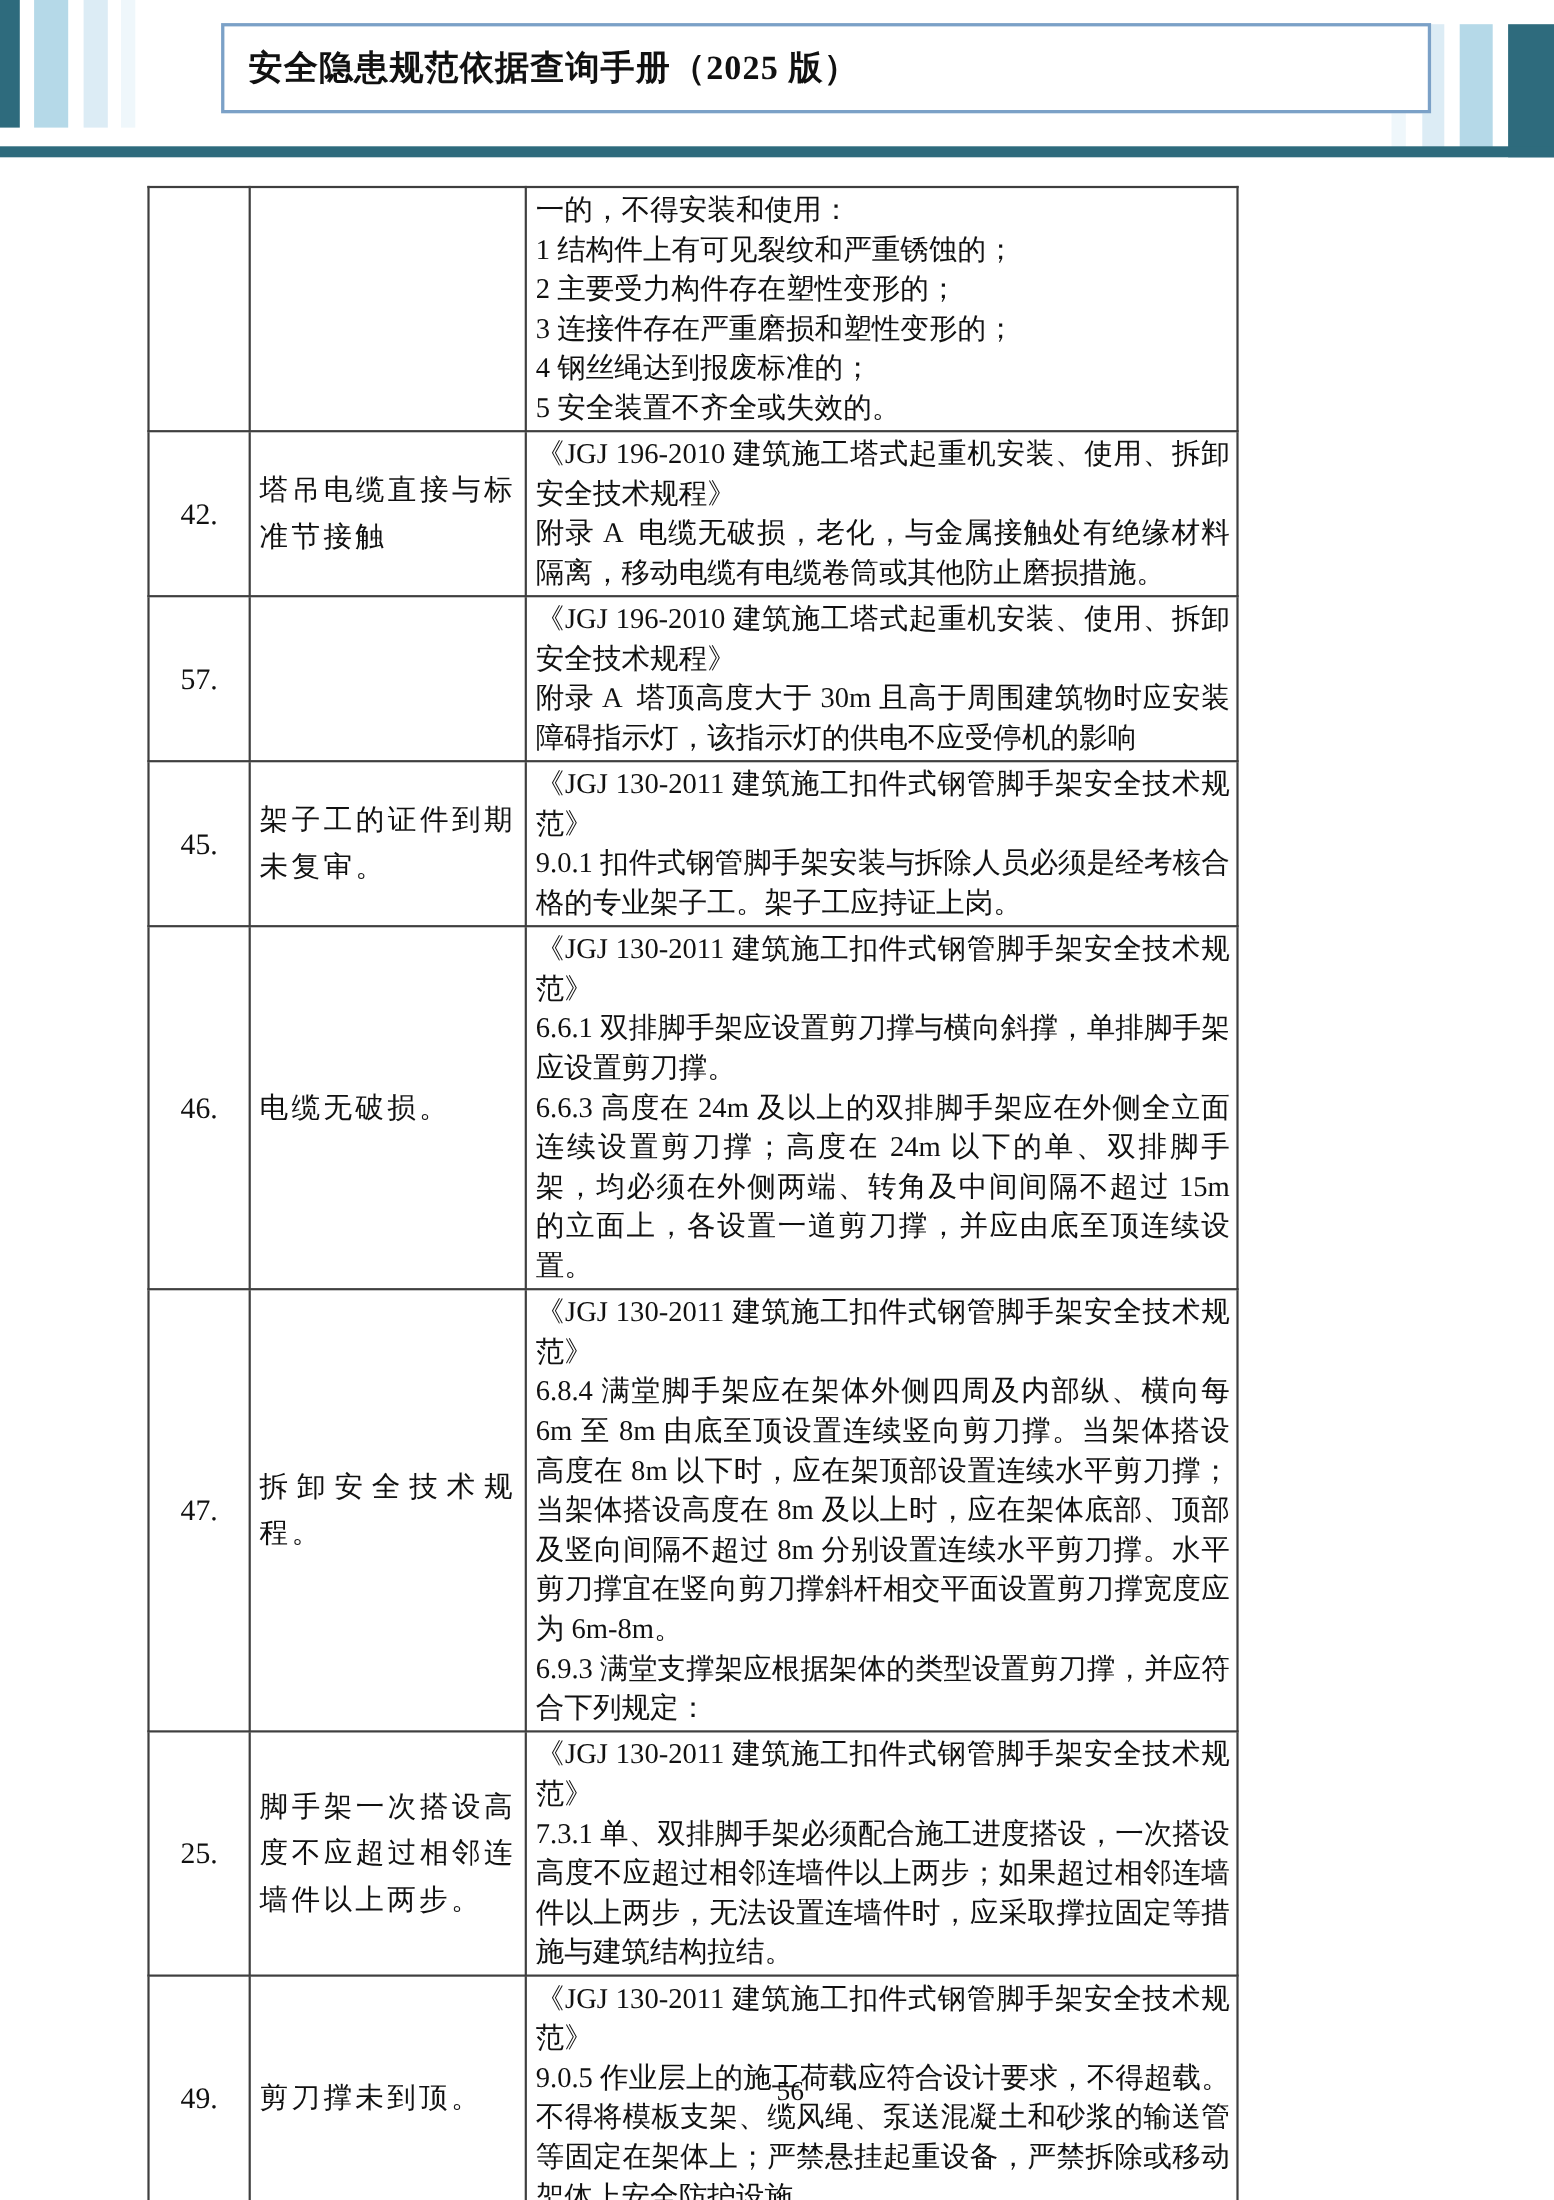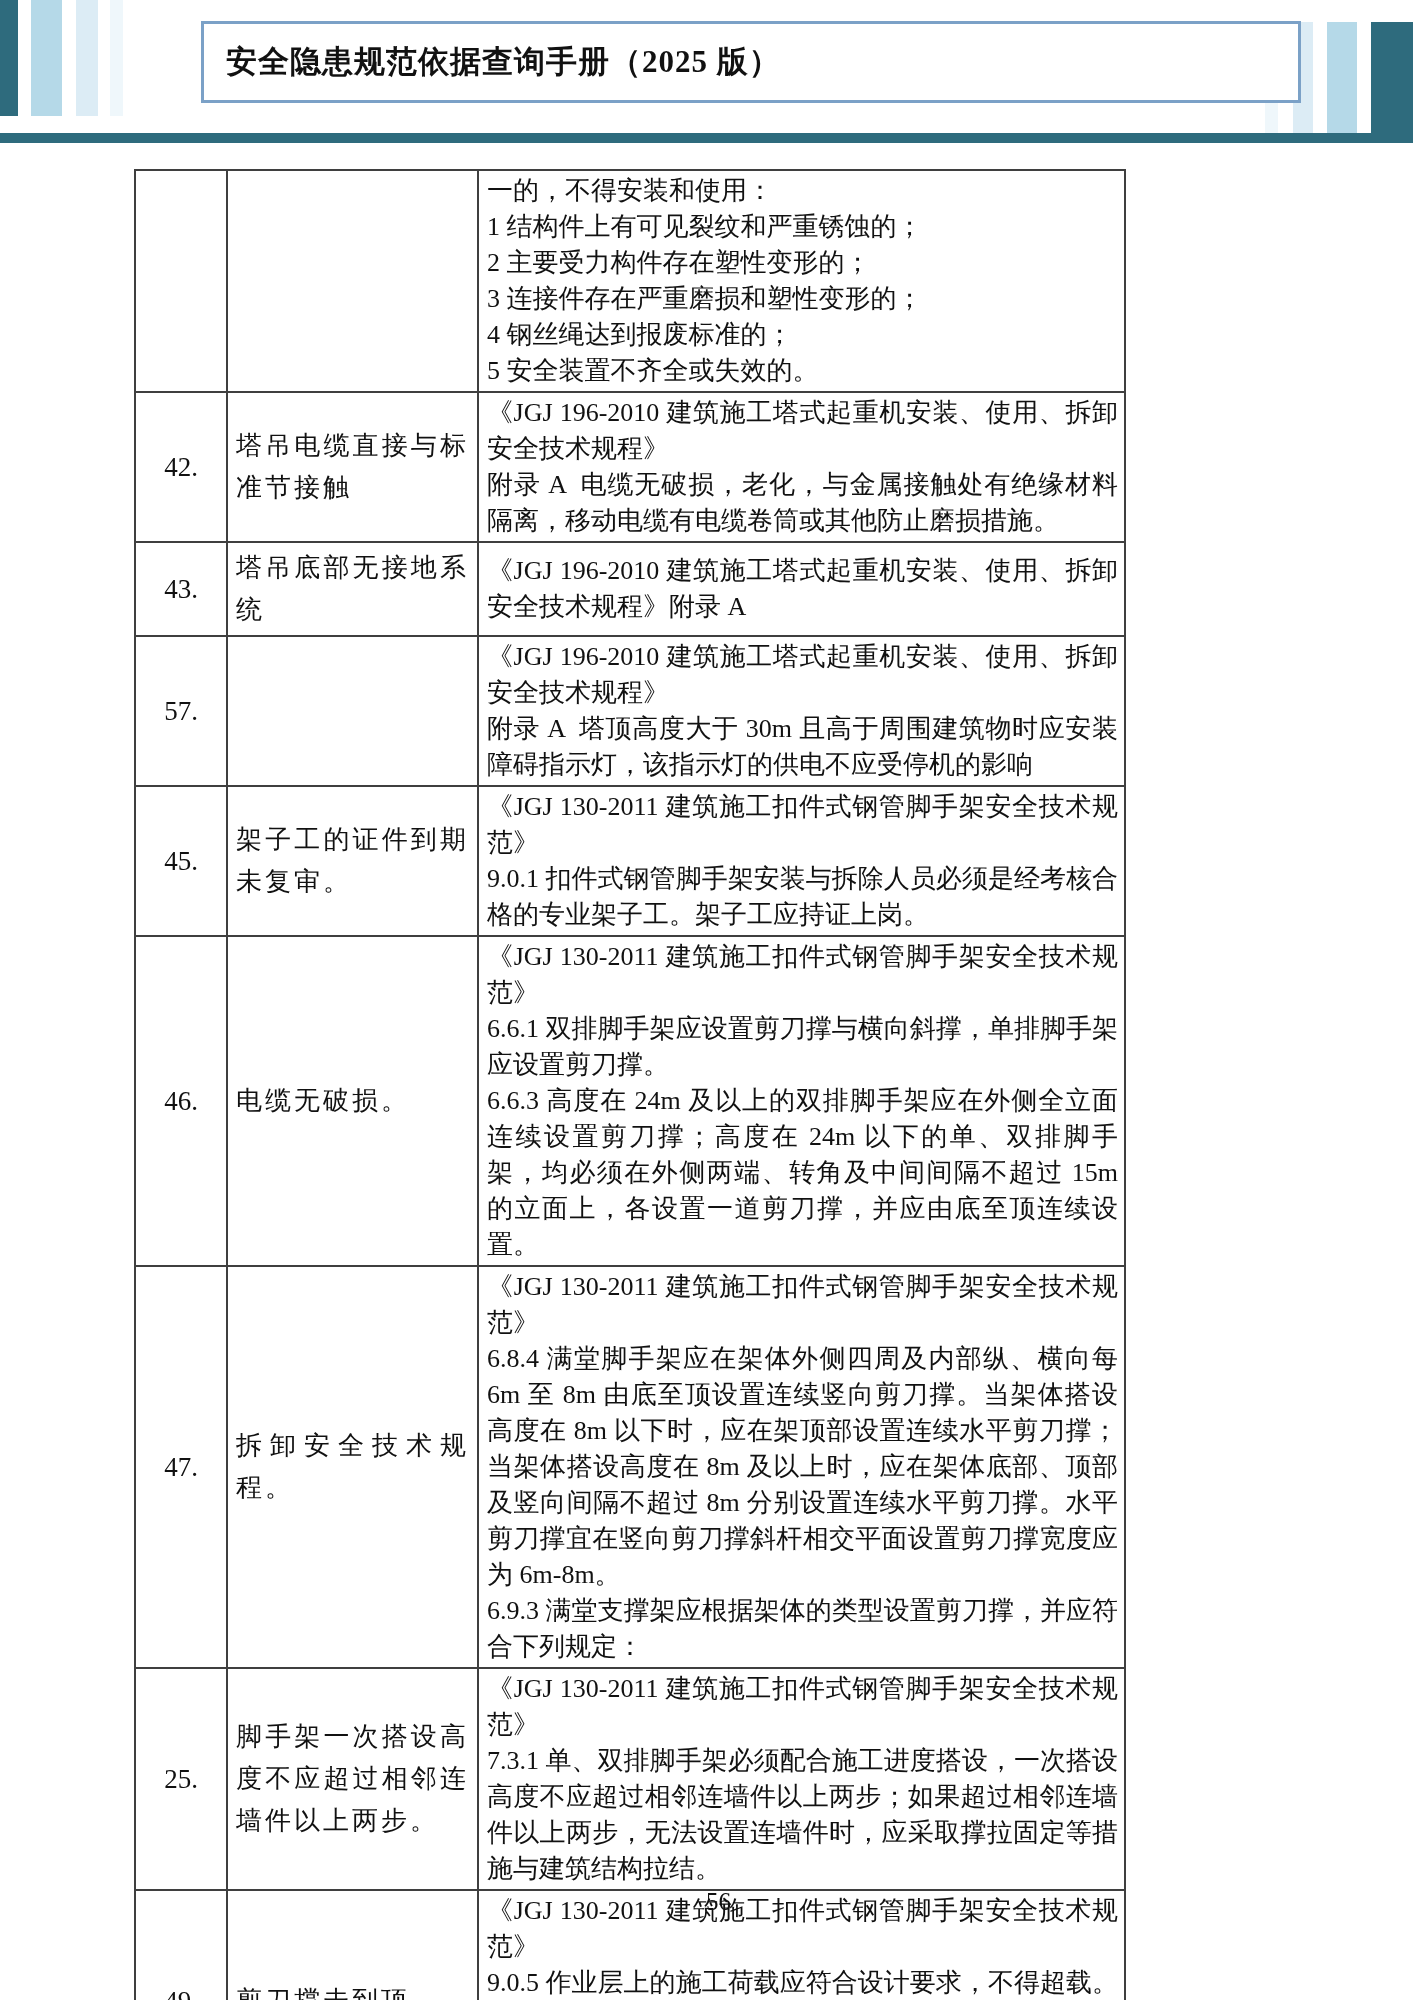--- a/index.html
+++ b/index.html
@@ -101,25 +101,20 @@
 4 钢丝绳达到报废标准的；
 5 安全装置不齐全或失效的。</td>
     </tr>
         <tr>
       <td class="c-no">42.</td>
       <td class="c-hazard">塔吊电缆直接与标准节接触</td>
       <td class="c-basis">《JGJ 196-2010 建筑施工塔式起重机安装、使用、拆卸安全技术规程》
 附录 A  电缆无破损，老化，与金属接触处有绝缘材料隔离，移动电缆有电缆卷筒或其他防止磨损措施。</td>
     </tr>
         <tr>
-      <td class="c-no">43.</td>
-      <td class="c-hazard">塔吊底部无接地系统</td>
-      <td class="c-basis">《JGJ 196-2010 建筑施工塔式起重机安装、使用、拆卸安全技术规程》附录 A</td>
-    </tr>
-        <tr>
       <td class="c-no">57.</td>
       <td class="c-hazard"></td>
       <td class="c-basis">《JGJ 196-2010 建筑施工塔式起重机安装、使用、拆卸安全技术规程》
 附录 A  塔顶高度大于 30m 且高于周围建筑物时应安装障碍指示灯，该指示灯的供电不应受停机的影响</td>
     </tr>
         <tr>
       <td class="c-no">45.</td>
       <td class="c-hazard">架子工的证件到期未复审。</td>
       <td class="c-basis">《JGJ 130-2011 建筑施工扣件式钢管脚手架安全技术规范》
 9.0.1 扣件式钢管脚手架安装与拆除人员必须是经考核合格的专业架子工。架子工应持证上岗。</td>

